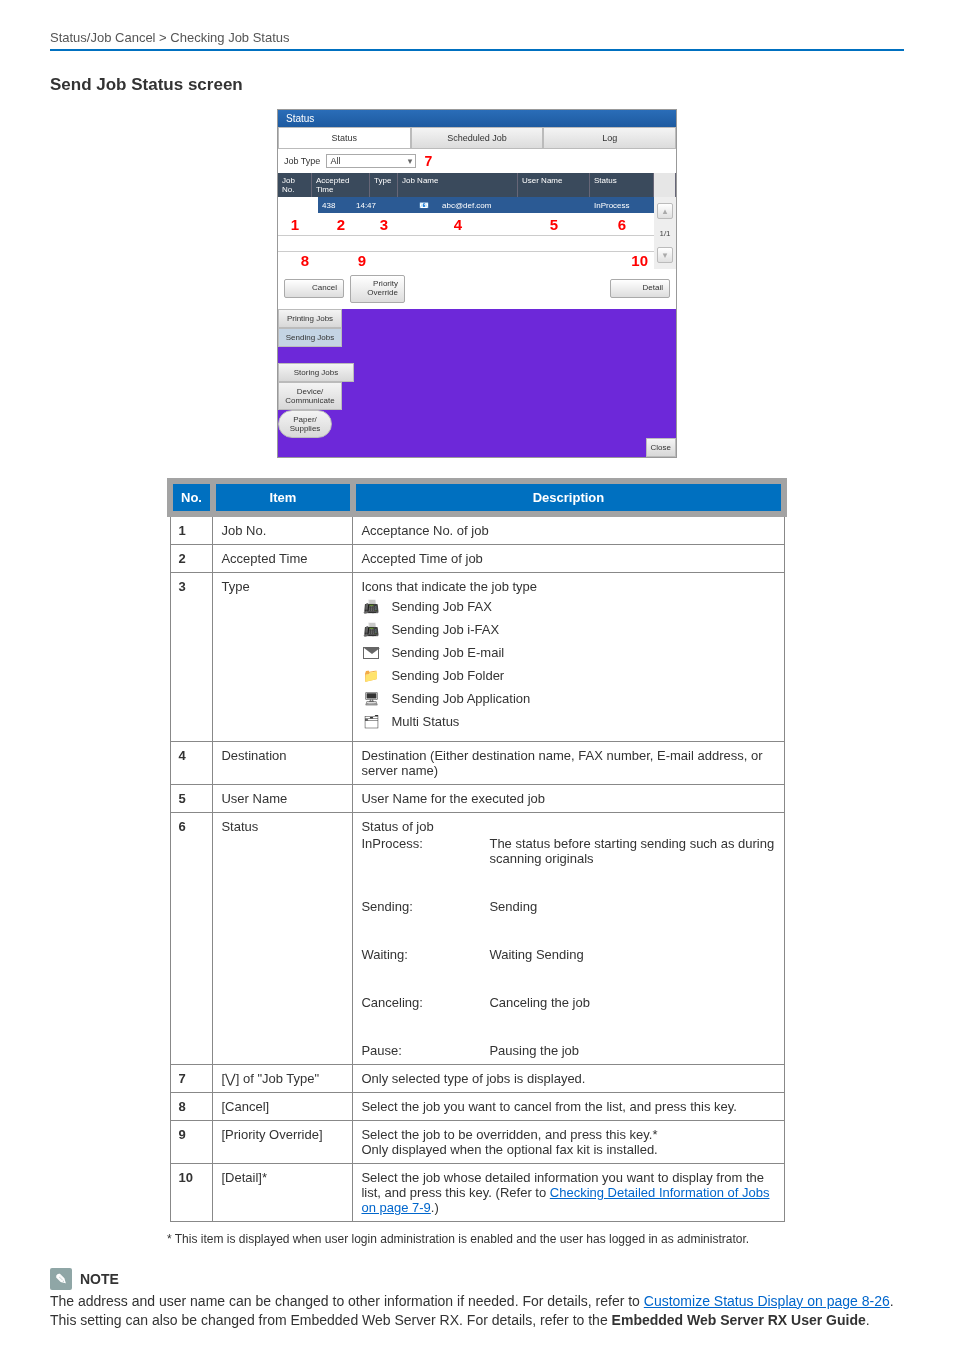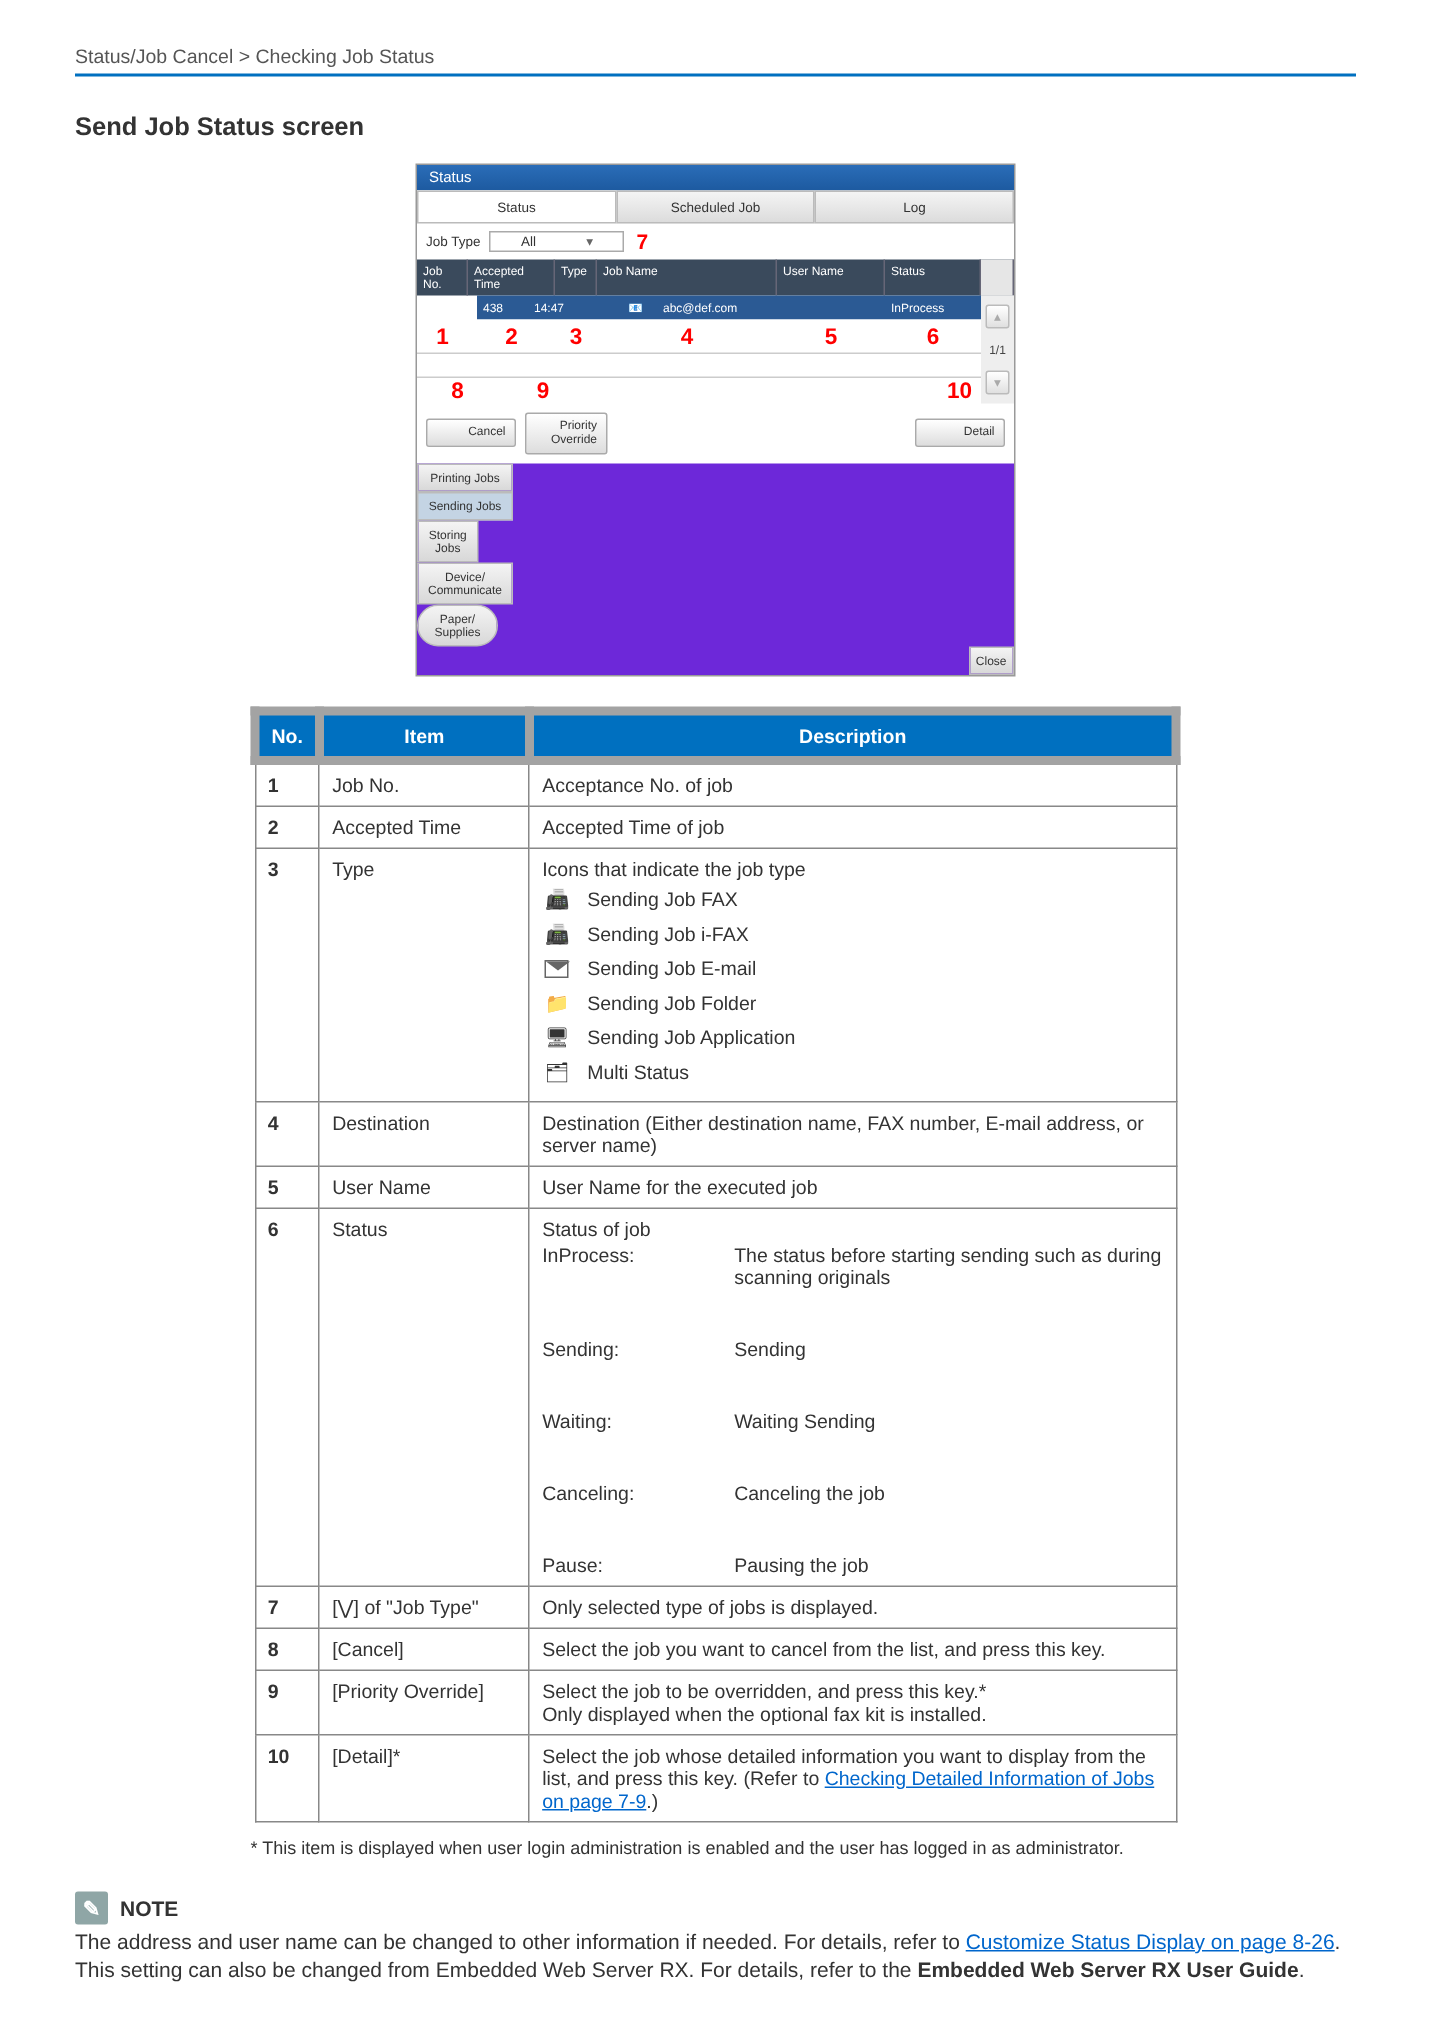--- a/index.html
+++ b/index.html
@@ -64,21 +64,21 @@
     gap: 6px;
     font-size: 9px;
   }
   .ss-jobtype-select {
     width: 90px;
     height: 14px;
     border: 1px solid #aaa;
     display: flex;
     align-items: center;
     justify-content: space-between;
-    padding: 0 20px;
+    padding: 0 3px;
     position: relative;
   }
   .callout-7 {
     color: #f00; font-weight: bold; font-size: 14px;
     margin-left: 2px;
   }
   .ss-header-row {
     display: flex;
     background: #3a4a5c;
     font-size: 8px;
@@ -291,21 +291,21 @@
     </div>
     <div class="ss-action-row">
       <div class="ss-btn cancel">Cancel</div>
       <div class="ss-btn priority" style="white-space:pre-line;">Priority
 Override</div>
       <div class="ss-btn detail">Detail</div>
     </div>
     <div class="ss-bottom-tabs">
       <div style="width:64px;">Printing Jobs</div>
       <div class="active" style="width:64px;">Sending Jobs</div>
-      <div style="width:41px;">Storing Jobs</div>
+      <div style="width:76px;margin-top:16px;">Storing Jobs</div>
       <div style="width:64px; white-space:pre-line;">Device/
 Communicate</div>
       <div style="width:54px; white-space:pre-line;border-radius:14px;">Paper/
 Supplies</div>
       <div style="flex:1; margin-left:auto;">Close</div>
     </div>
   </div>
 </div>
 
 <div class="desc-table-wrap">

